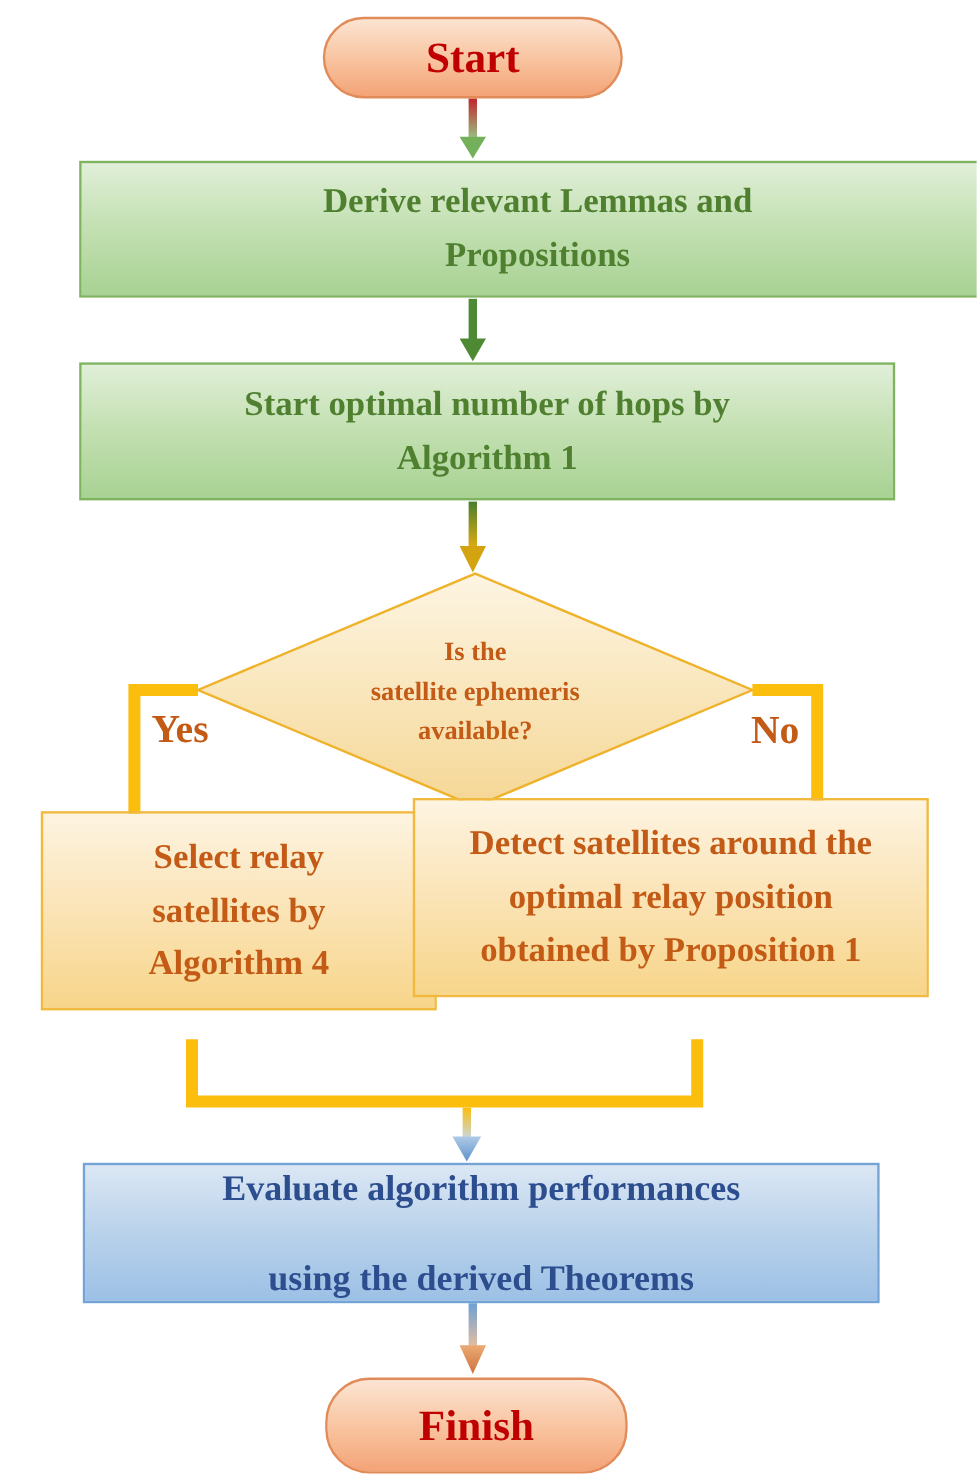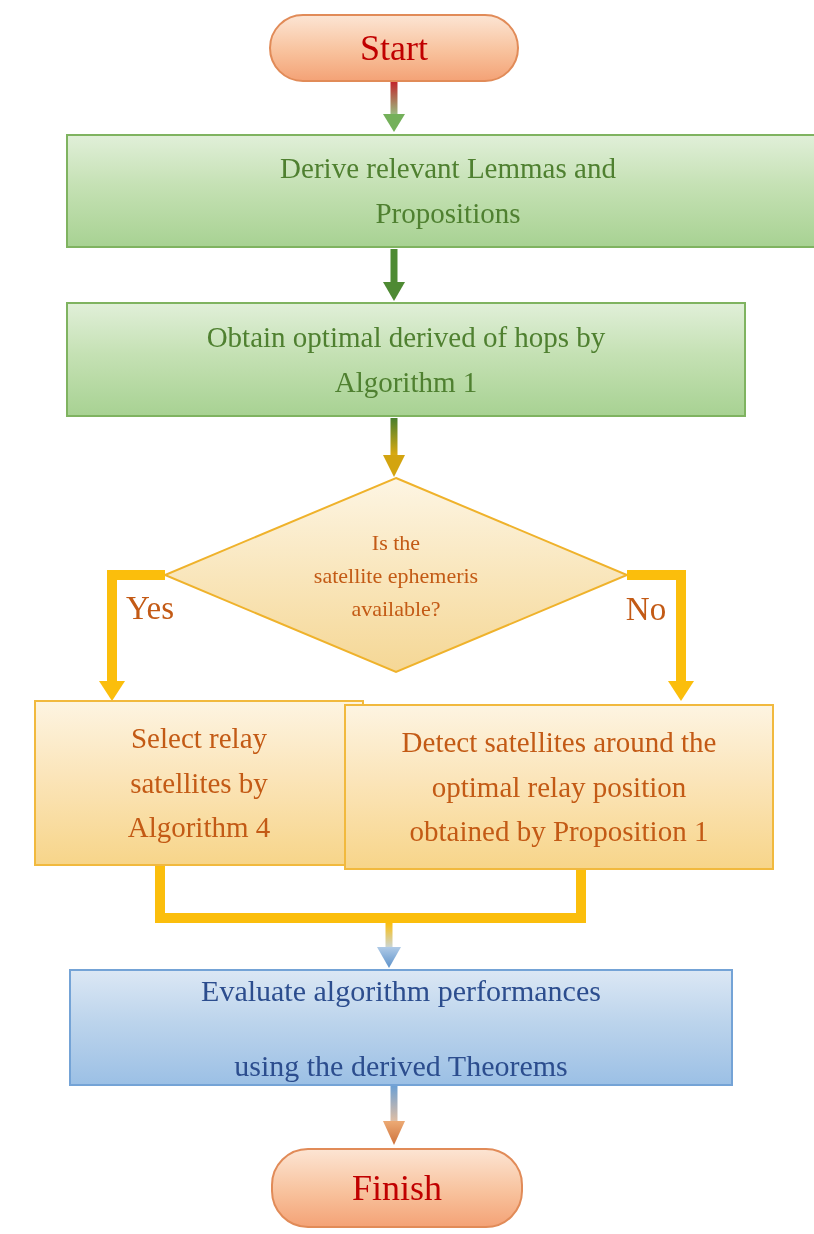--- a/index.html
+++ b/index.html
@@ -1,18 +1,18 @@
 <!DOCTYPE html>
 <html><head>
 <meta charset="utf-8">
 <style>
   html,body{margin:0;padding:0;background:#ffffff;}
   .canvas{
     position:relative;width:814px;height:1234px;background:#ffffff;overflow:hidden;
-    font-family:"Liberation Serif","DejaVu Serif",serif;font-weight:normal;
+    font-family:"Liberation Serif","DejaVu Serif",serif;font-weight:bold;
   }
   .wires{position:absolute;left:0;top:0;}
   .node{
     position:absolute;display:flex;flex-direction:column;align-items:center;justify-content:center;
     text-align:center;box-sizing:border-box;
   }
   .pill{
     border:2px solid #e18b58;border-radius:37px;
     background:linear-gradient(180deg,#fce4d2 0%,#f8c29d 55%,#f4a377 100%);
     color:#c00000;font-size:36px;
@@ -115,44 +115,44 @@
   <div class="node pill" style="left:269px;top:14px;width:250px;height:68px;">
     <div class="ln">Start</div>
   </div>
 
   <div class="node green" style="left:66px;top:134px;width:764px;height:114px;">
     <div class="ln">Derive relevant Lemmas and</div>
     <div class="ln">Propositions</div>
   </div>
 
   <div class="node green" style="left:66px;top:302px;width:680px;height:115px;">
-    <div class="ln">Obtain optimal derived of hops by</div>
+    <div class="ln">Start optimal number of hops by</div>
     <div class="ln">Algorithm 1</div>
   </div>
 
   <div class="node dlabel" style="left:236px;top:508px;width:320px;height:135px;">
     <div class="ln">Is the</div>
     <div class="ln">satellite ephemeris</div>
     <div class="ln">available?</div>
   </div>
 
   <div class="node branch" style="left:112px;top:588px;width:76px;height:40px;">
     <div class="ln">Yes</div>
   </div>
   <div class="node branch" style="left:608px;top:588px;width:76px;height:40px;justify-content:flex-end;">
     <div class="ln">No</div>
   </div>
 
-  <div class="node amber" style="left:34px;top:700px;width:330px;height:166px;">
+  <div class="node amber" style="left:34px;top:676px;width:330px;height:166px;">
     <div class="ln">Select relay</div>
     <div class="ln">satellites by</div>
     <div class="ln">Algorithm 4</div>
   </div>
 
-  <div class="node amber" style="left:344px;top:704px;width:430px;height:166px;">
+  <div class="node amber" style="left:344px;top:665px;width:430px;height:166px;">
     <div class="ln">Detect satellites around the</div>
     <div class="ln">optimal relay position</div>
     <div class="ln">obtained by Proposition 1</div>
   </div>
 
   <div class="node blue" style="left:69px;top:969px;width:664px;height:117px;">
     <div class="ln">Evaluate algorithm performances</div>
     <div class="ln">using the derived Theorems</div>
   </div>
 

